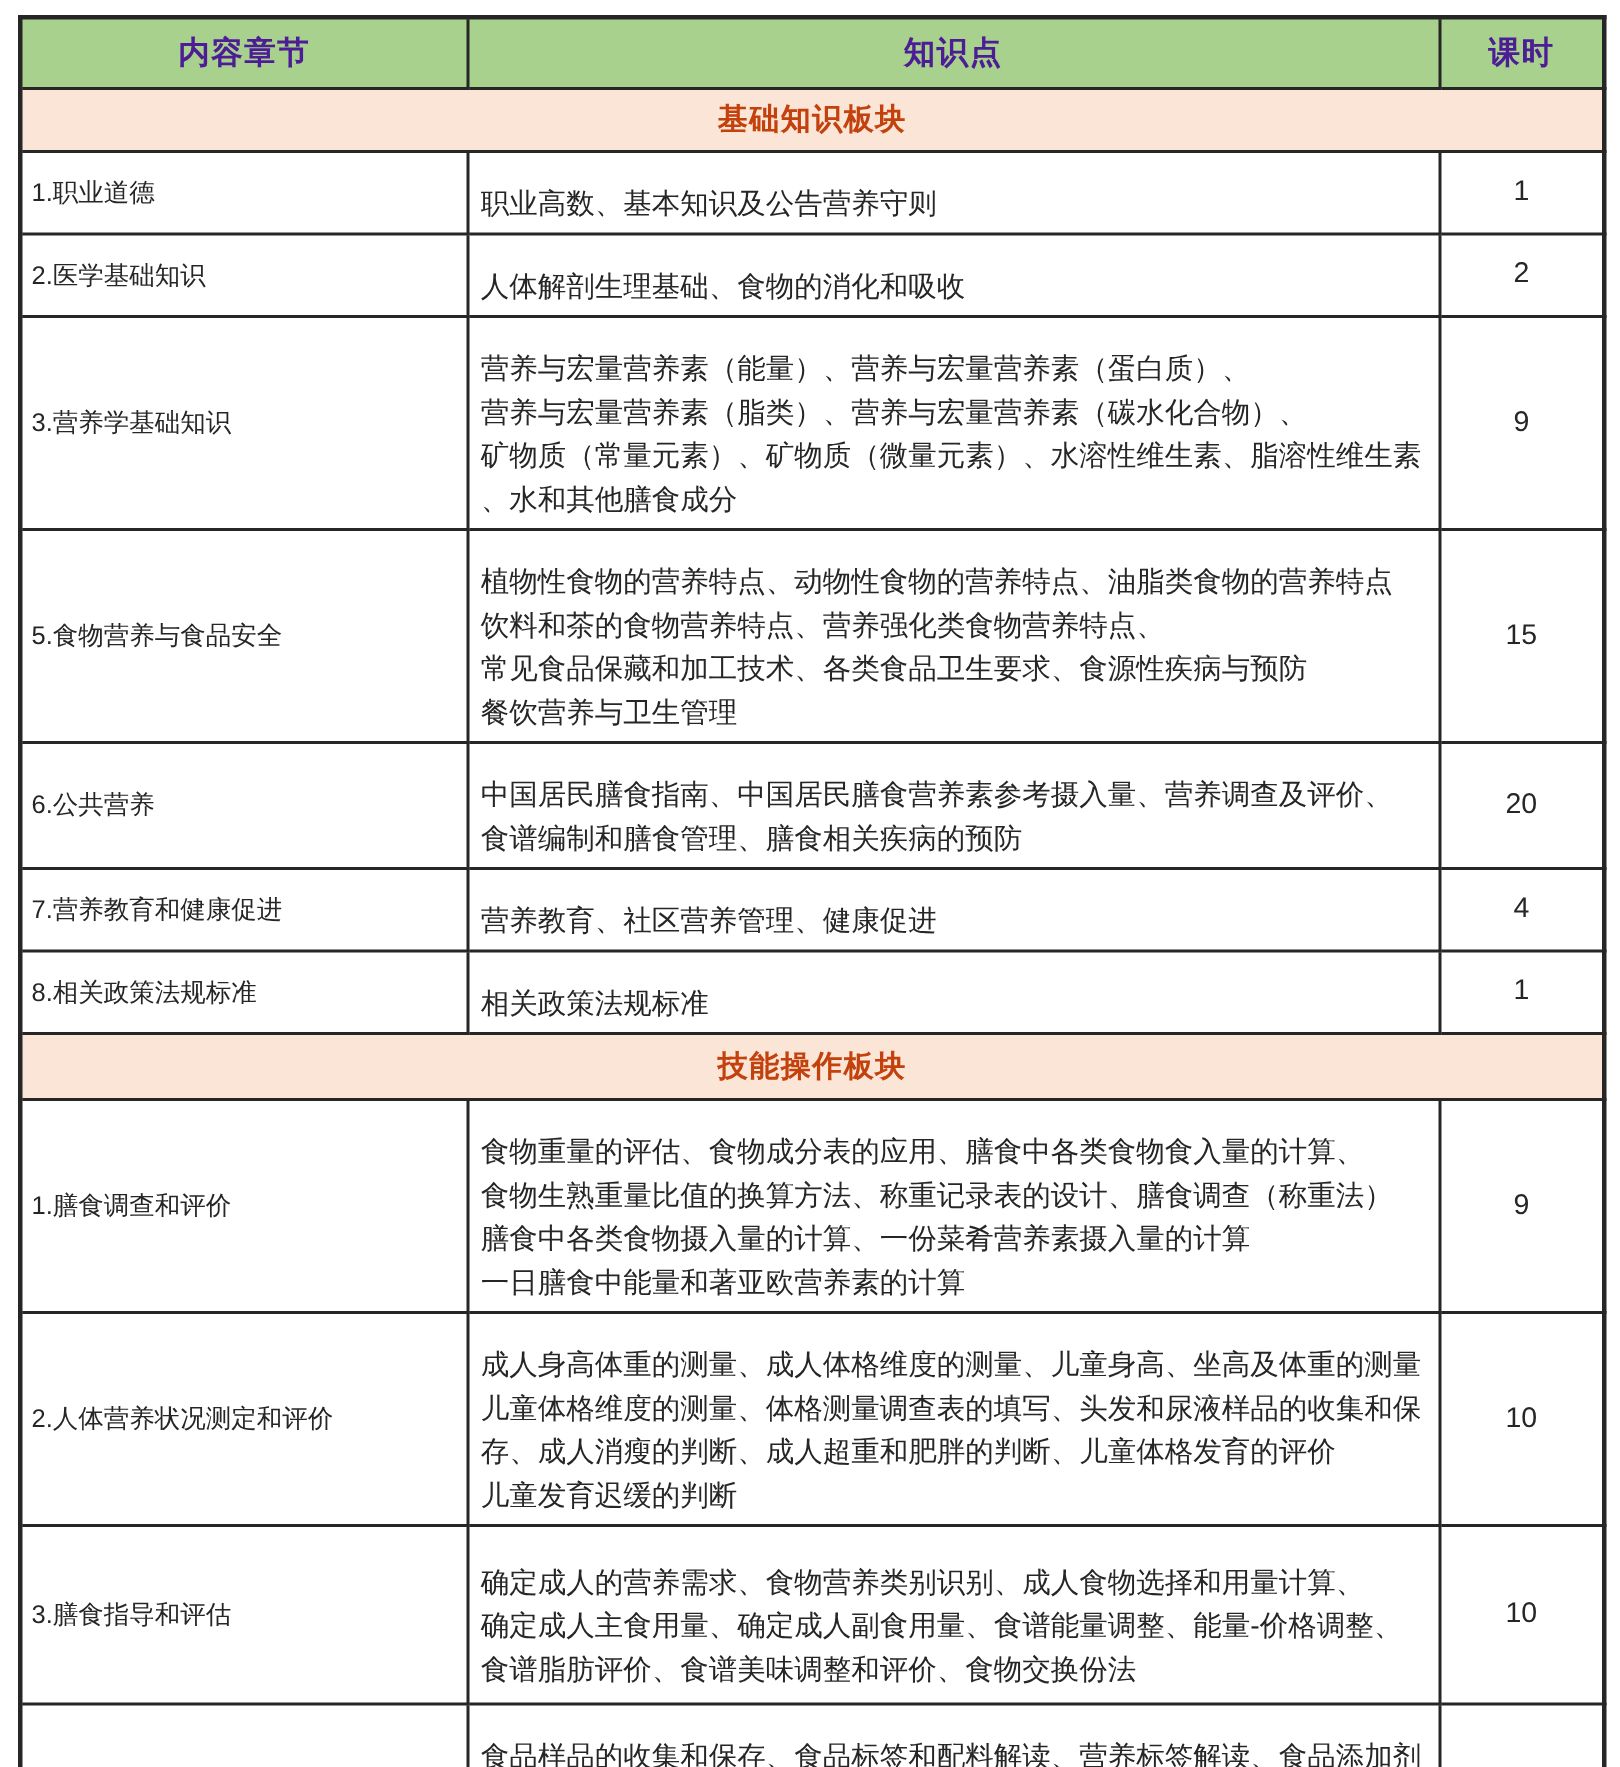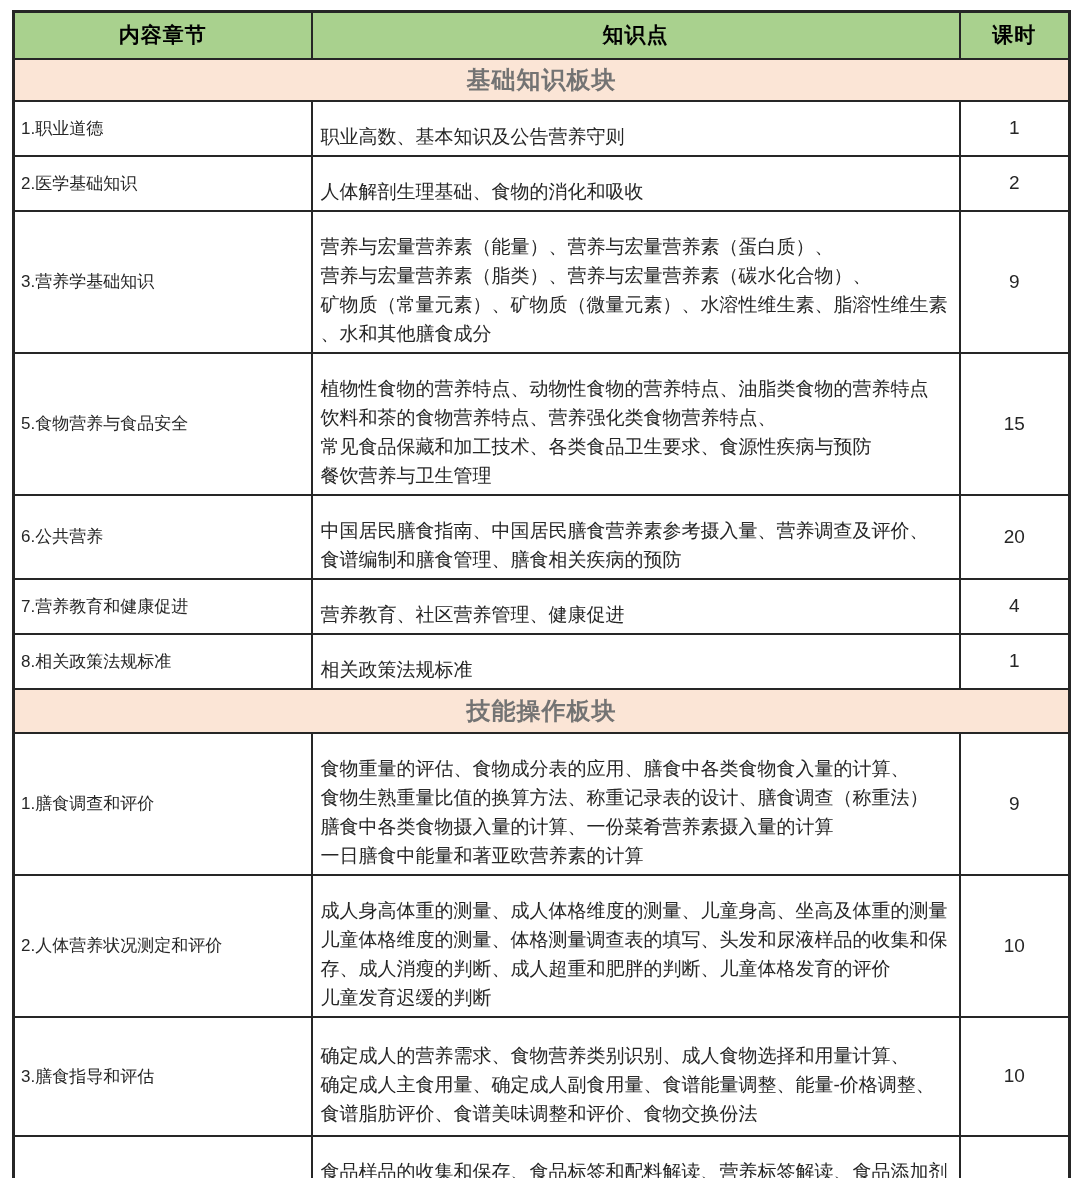--- a/index.html
+++ b/index.html
@@ -9,25 +9,25 @@
   table.curriculum {
     width:1056px; border-collapse:collapse; table-layout:fixed;
     border:3px solid #262626; background:#ffffff;
   }
   col.c1 { width:298px; }
   col.c2 { width:648px; }
   col.c3 { width:110px; }
   th, td { border:2px solid #262626; vertical-align:middle; }
   tr.head th {
     background:#a9d18e; font-size:21px; font-weight:bold; text-align:center;
-    color:#000000; letter-spacing:1px;
+    color:#4c1d95; letter-spacing:1px;
   }
   tr.section td {
-    background:#fbe5d6; font-size:24px; font-weight:bold; text-align:center;
-    color:#737373; letter-spacing:1px;
+    background:#fbe5d6; font-size:20px; font-weight:bold; text-align:center;
+    color:#c2410c; letter-spacing:1px;
   }
   td.chapter  { font-size:17px; text-align:left; padding:3px 6px 3px 6px; }
   td.points   { font-size:19px; text-align:left; padding:20px 10px 4px 8px;
                 line-height:29px; white-space:pre-line; }
   td.hours    { font-size:19px; text-align:center; }
 </style>
 </head>
 <body>
 
 <div class="page">

